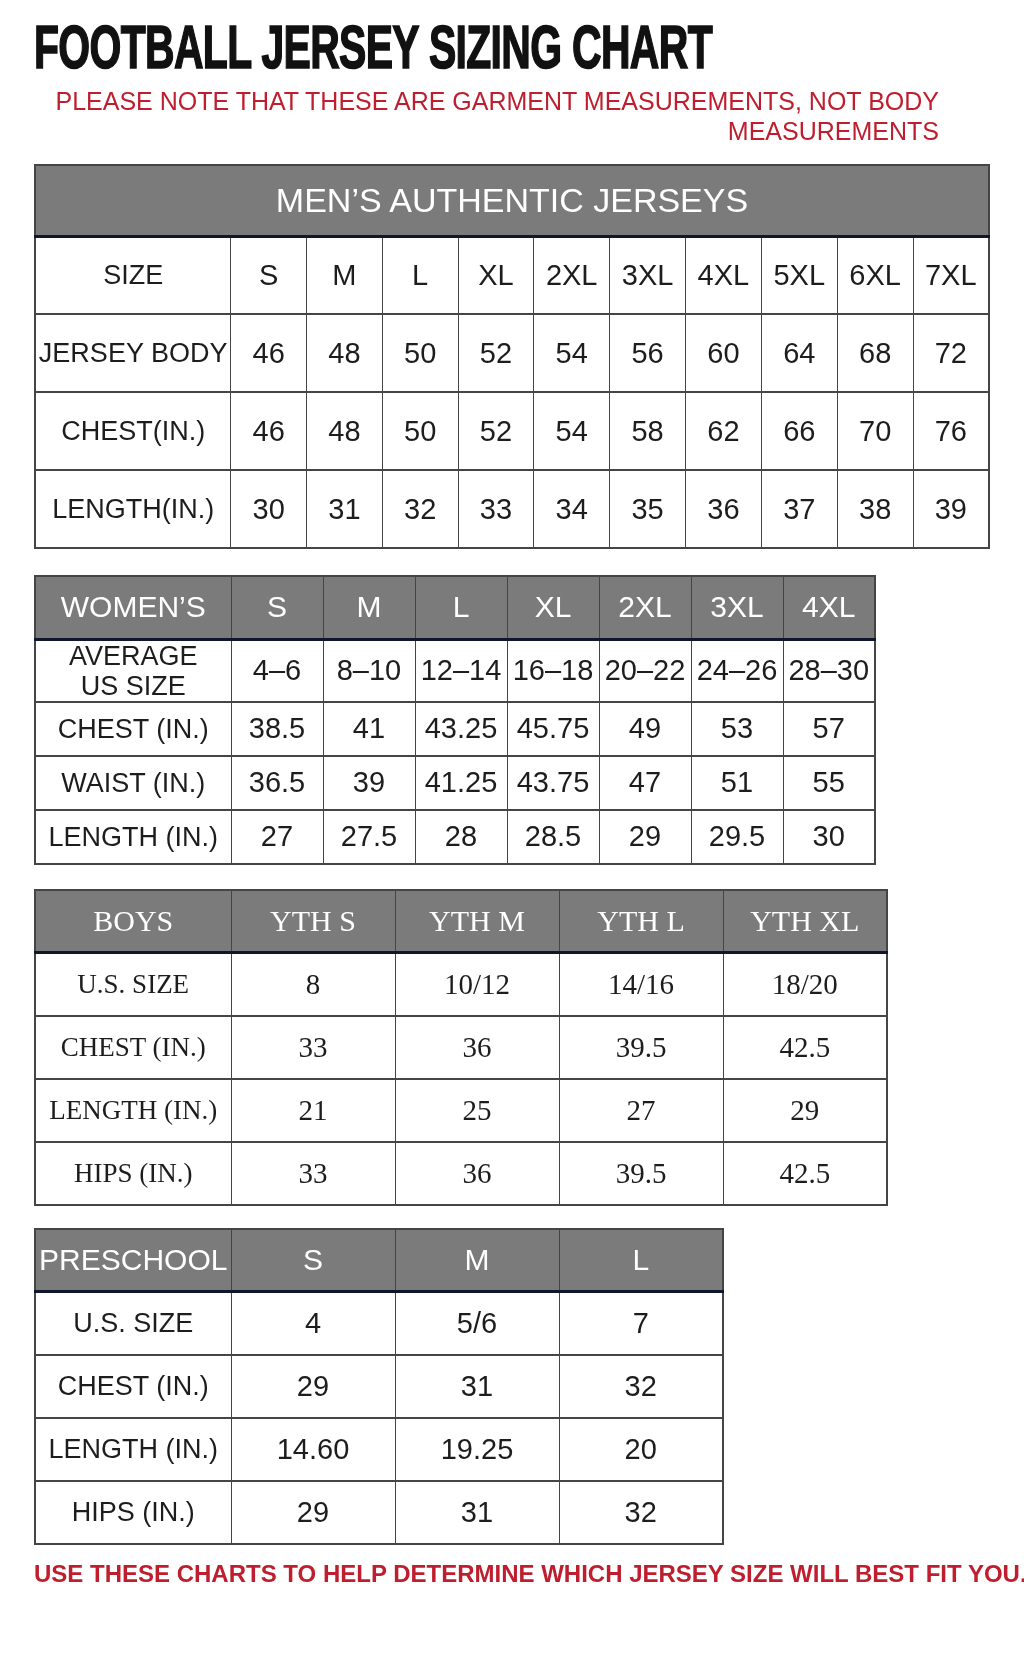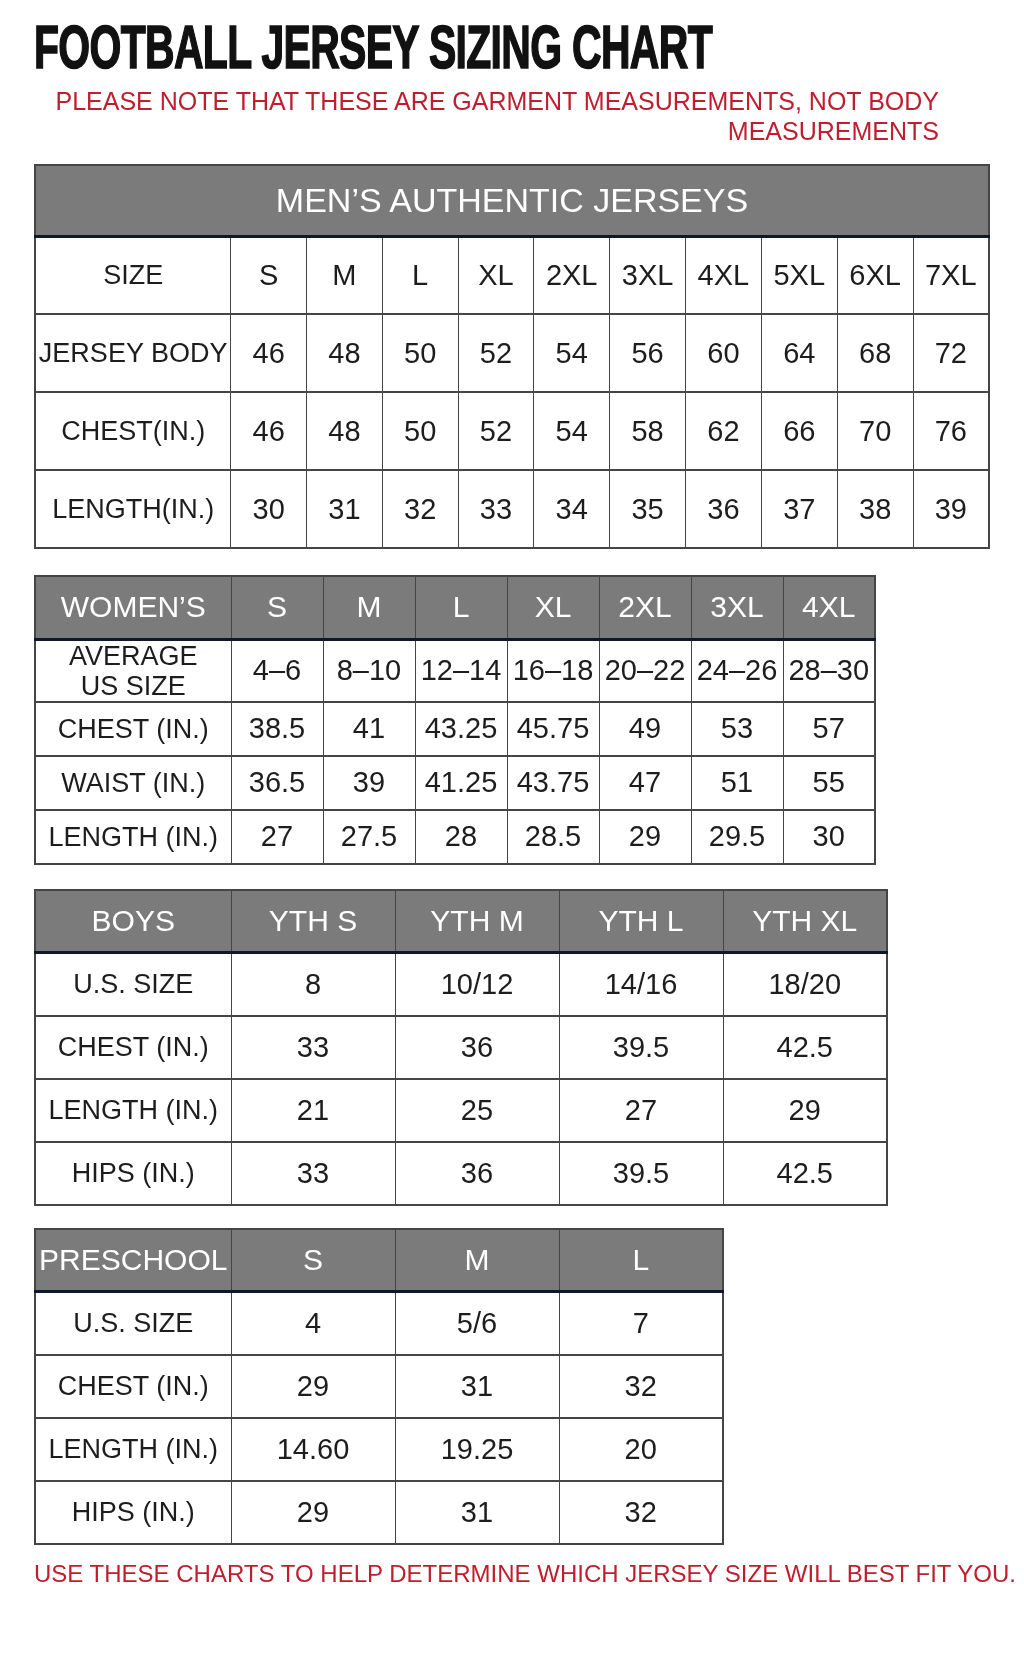--- a/index.html
+++ b/index.html
@@ -65,32 +65,33 @@
   }
   .lbl { font-size: 27px; white-space: pre-line; line-height: 30px; }
 
   .t-mens { margin-bottom: 26px; }
   .t-mens tr.hdr th { font-size: 34px; height: 71px; }
   .t-mens td { height: 78px; }
 
   .t-womens { margin-bottom: 24px; }
   .t-womens td { height: 54px; }
 
-  .t-boys { margin-bottom: 22px; }
+  .t-boys { margin-bottom: 22px; font-family: Liberation Serif, serif; }
   .t-boys td { height: 63px; }
 
   .t-preschool { margin-bottom: 14px; padding-left: 17px; }
   .t-preschool td { height: 63px; }
 
   .footer {
     color: #be1e2d;
     font-size: 24px;
     line-height: 30px;
     white-space: nowrap;
     margin: 0;
+    font-weight: bold;
   }
 </style>
 </head>
 <body>
 
 <div class="page">
 
   <h1 class="title">FOOTBALL JERSEY SIZING CHART</h1>
   <p class="note">PLEASE NOTE THAT THESE ARE GARMENT MEASUREMENTS, NOT BODY MEASUREMENTS</p>
 

